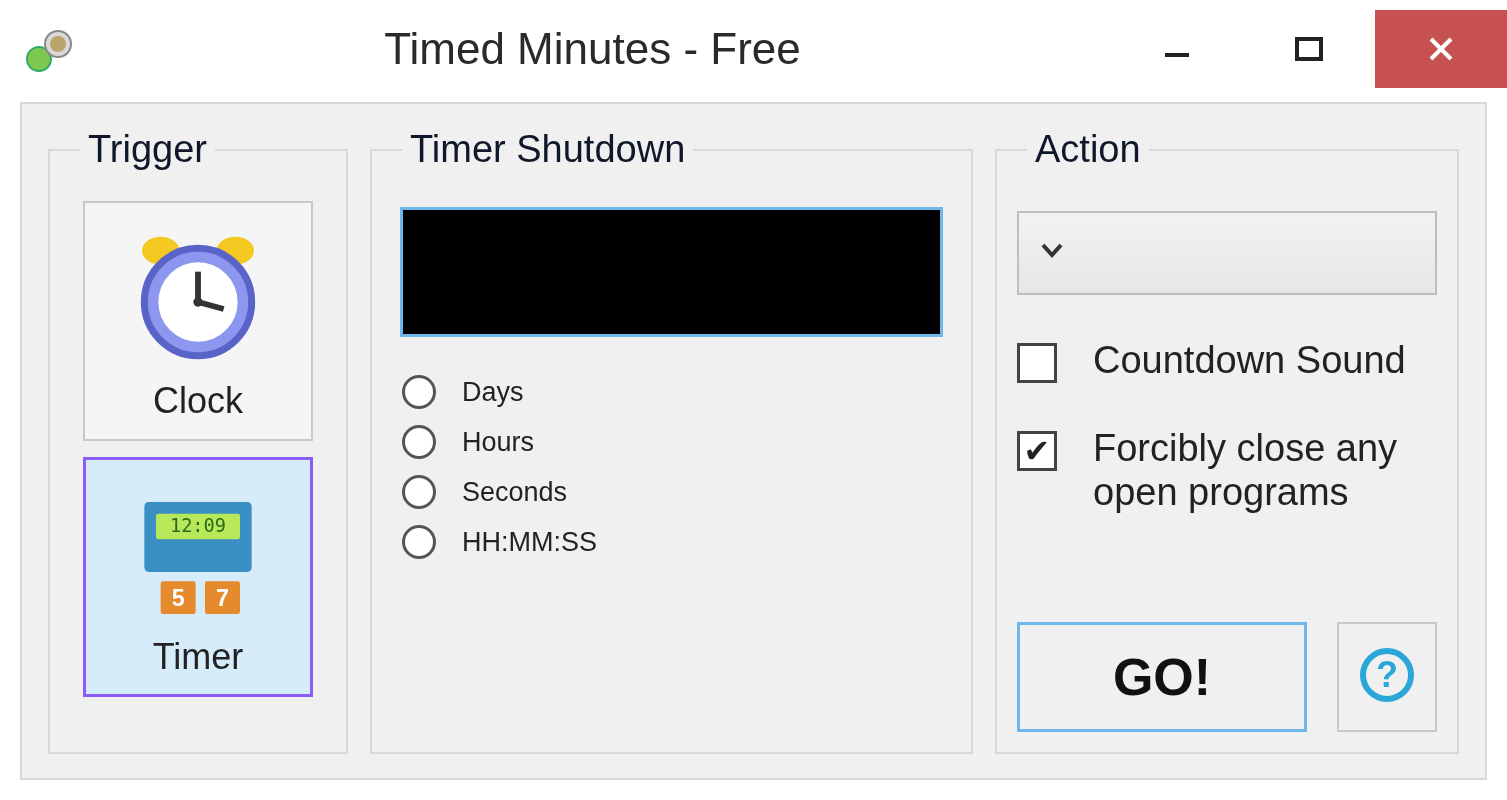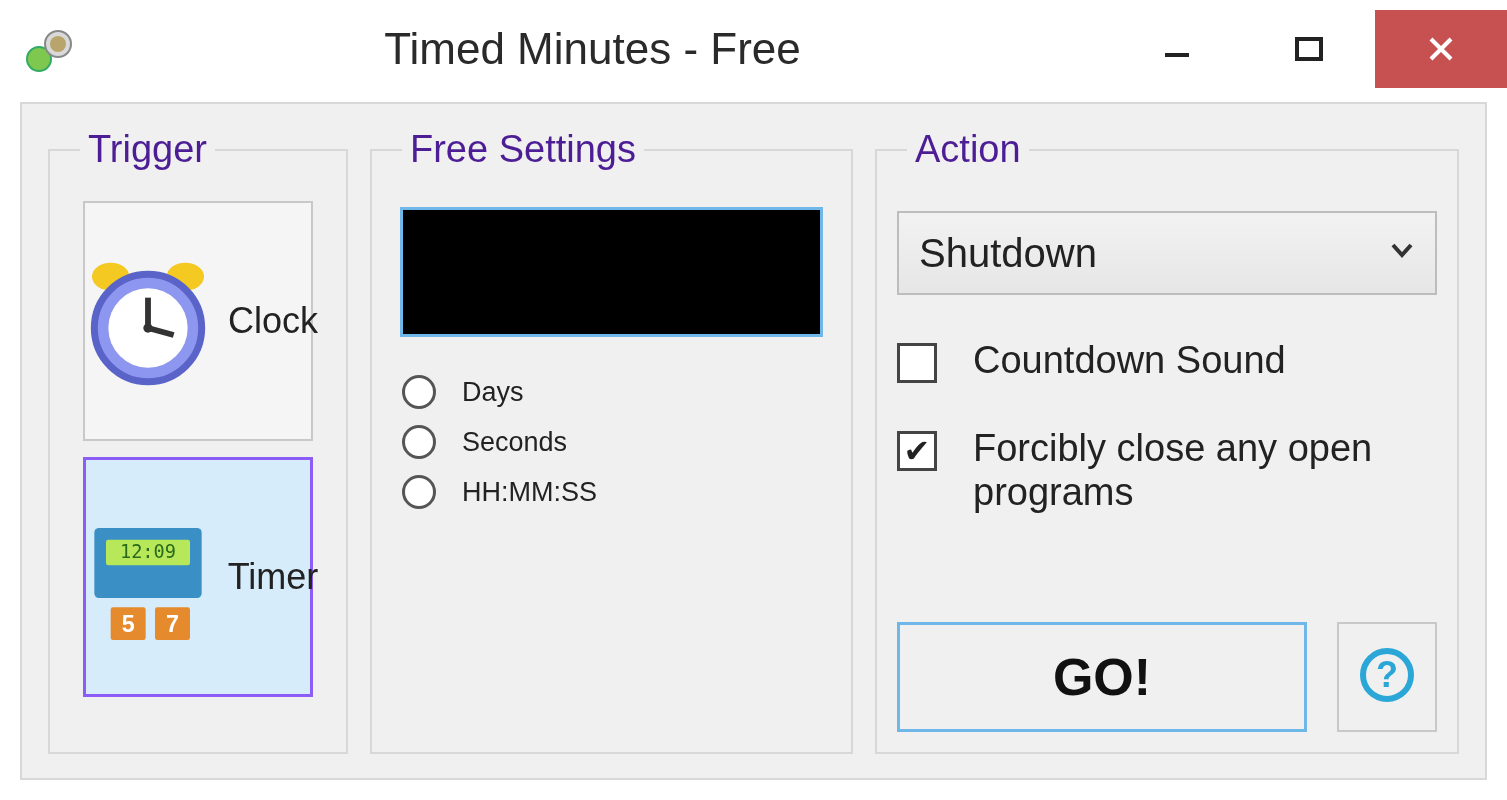--- a/index.html
+++ b/index.html
@@ -65,33 +65,33 @@
   gap: 22px;
 }
 fieldset {
   border: 2px solid #d8d8d8;
   background: #f0f0f0;
   padding: 30px 20px 20px 20px;
   position: relative;
 }
 fieldset > legend {
   font-size: 38px;
-  color: #4c1d95;
+  color: #0f172a;
   padding: 0 8px;
   margin-left: 10px;
 }
 
 .trigger { width: 300px; display: flex; flex-direction: column; align-items: center; gap: 16px; }
 .trigger-btn {
   width: 230px;
   height: 240px;
   border: 2px solid #c8c8c8;
   background: #f5f5f5;
   display: flex;
-  flex-direction: row;
+  flex-direction: column;
   align-items: center;
   justify-content: center;
   gap: 10px;
   cursor: pointer;
   font-size: 36px;
   color: #222;
 }
 .trigger-btn.selected {
   background: #d6ecfb;
   border: 3px solid #8b5cf6;
@@ -121,21 +121,21 @@
   border-radius: 50%;
   display: flex; align-items: center; justify-content: center;
   background: #fff;
 }
 .radio .dot {
   width: 16px; height: 16px; border-radius: 50%; background: #000; display: none;
 }
 .radio.checked .dot { display: block; }
 
 
-.action { width: 584px; display: flex; flex-direction: column; }
+.action { width: 464px; display: flex; flex-direction: column; }
 .select {
   margin-top: 10px;
   height: 84px;
   border: 2px solid #bdbdbd;
   background: linear-gradient(#f2f2f2,#e6e6e6);
   display: flex;
   align-items: center;
   justify-content: space-between;
   padding: 0 20px;
   font-size: 40px;
@@ -251,43 +251,46 @@
             <text x="43" y="107" font-size="20" text-anchor="middle" fill="#fff" font-weight="bold">5</text>
             <rect x="66" y="86" width="30" height="28" rx="2" fill="#e68a2e"></rect>
             <text x="81" y="107" font-size="20" text-anchor="middle" fill="#fff" font-weight="bold">7</text>
           </svg>
         </span>
         <span>Timer</span>
       </div>
     </fieldset>
 
     <fieldset class="timer-settings">
-      <legend>Free Settings</legend>
+      <legend>Timer Shutdown</legend>
 
       <div class="display-box"></div>
 
       <div class="radio-row">
         <span class="radio"></span>
         <span>Days</span>
       </div>
       <div class="radio-row">
         <span class="radio"></span>
+        <span>Hours</span>
+      </div>
+      <div class="radio-row">
+        <span class="radio"></span>
         <span>Seconds</span>
       </div>
       <div class="radio-row">
         <span class="radio"></span>
         <span>HH:MM:SS</span>
       </div>
     </fieldset>
 
     <fieldset class="action">
       <legend>Action</legend>
 
       <div class="select">
-        <span>Shutdown</span>
         <span class="chev">
           <svg width="26" height="26" viewBox="0 0 26 26">
               <polyline points="4,8 13,18 22,8" fill="none" stroke="#333" stroke-width="4"></polyline>
             </svg>
         </span>
       </div>
 
       <div class="check-row">
         <span class="checkbox"></span>
         <span class="check-label">Countdown Sound</span>

